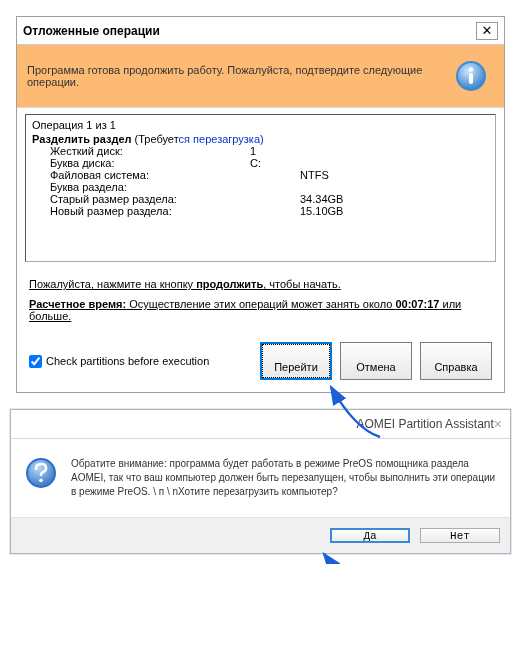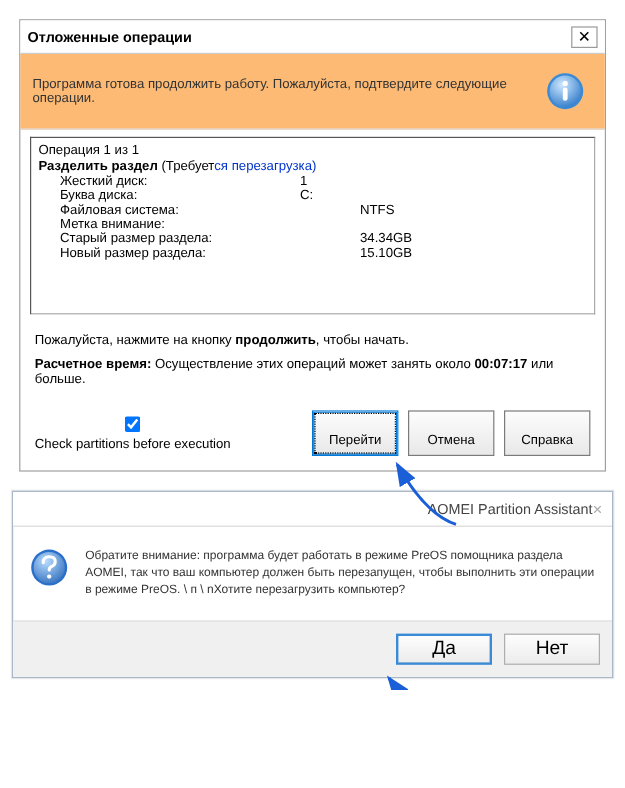--- a/index.html
+++ b/index.html
@@ -17,41 +17,41 @@
 
 .detail-area { padding: 6px 8px; }
 .detail-box { border: 1px inset #aaa; background: #fff; height: 148px; padding: 2px 6px; overflow: auto; font-family: Tahoma, Arial, sans-serif; }
 .op-line { color: #000; margin-top: 2px; }
 .op-head-blue { color: #0033cc; }
 .detail-row { display: flex; padding-left: 18px; }
 .detail-lbl { width: 200px; }
 .detail-val { width: 100px; }
 
 .msg-area { padding: 10px 12px 6px 12px; }
-.msg-line { margin-bottom: 8px; }
+.msg-line { margin-bottom: 8px; text-decoration: underline; }
 .msg-line b { font-weight: 700; }
 
 .bottom-row { padding: 6px 12px 12px 12px; display: flex; align-items: center; }
-.chk-lbl { display: flex; align-items: center; gap: 4px; cursor: pointer; flex-direction: column; }
+.chk-lbl { display: flex; align-items: center; gap: 4px; cursor: pointer; }
 .btn-row { margin-left: auto; display: flex; gap: 8px; }
 .btn { min-width: 72px; height: 21px; border: 1px solid #7a7a7a; background: linear-gradient(#fdfdfd,#e8e8e8); font-size: 11px; font-family: inherit; cursor: pointer; padding: 18px 8px; }
 .btn-focus { outline: 1px dotted #000; outline-offset: -3px; border: 1px solid #0078d7; box-shadow: 0 0 0 1px #0078d7 inset; }
 
 
 .arrow-svg { position: relative; pointer-events: none; }
 
 
 .dialog2 { border: 1px solid #a9b7c9; margin: 10px; box-shadow: 0 0 0 1px #e8e8e8; }
 .d2-title { background: #fff; border-bottom: 1px solid #d9d9d9; padding: 6px 8px; font-size: 12px; color: #444; display: flex; justify-content: flex-end; align-items:center; }
 .d2-close { color: #aaa; font-size: 14px; cursor: pointer; }
 .d2-body { display: flex; padding: 18px 14px; gap: 14px; }
 .d2-icon { width: 32px; height: 32px; flex-shrink: 0; }
 .d2-text { color: #333; font-size: 10px; line-height: 1.4; }
 .d2-footer { background: #f0f0f0; border-top: 1px solid #dfdfdf; padding: 10px; display: flex; justify-content: flex-end; gap: 10px; }
-.d2-btn { min-width: 80px; height: 26px; border: 1px solid #adadad; background: linear-gradient(#fdfdfd,#ececec); font-size: 16px; cursor: pointer; font-family: Liberation Sans, sans-serif; }
+.d2-btn { min-width: 80px; height: 15px; border: 1px solid #adadad; background: linear-gradient(#fdfdfd,#ececec); font-size: 11px; cursor: pointer; font-family: Liberation Mono, monospace; }
 .d2-btn-primary { border: 2px solid #3a8ad6; }
 
 .arrow-container { position: relative; height: 0; }
 .arrow1 { position: absolute; left: 325px; top: -30px; }
 .arrow2 { position: absolute; left: 318px; top: -16px; }
 </style>
 </head>
 <body>
 
 <div class="dialog1">
@@ -91,21 +91,21 @@
         </div>
       <div class="detail-row">
           <span class="detail-lbl">Буква диска:</span>
           <span class="detail-val">C:</span>
         </div>
       <div class="detail-row">
           <span class="detail-lbl">Файловая система:</span>
           <span class="detail-val" style="margin-left:50px">NTFS</span>
         </div>
       <div class="detail-row">
-          <span class="detail-lbl">Метка внимание:</span>
+          <span class="detail-lbl">Буква раздела:</span>
           <span class="detail-val"></span>
         </div>
       <div class="detail-row">
           <span class="detail-lbl">Старый размер раздела:</span>
           <span class="detail-val" style="margin-left:50px">34.34GB</span>
         </div>
       <div class="detail-row">
           <span class="detail-lbl">Новый размер раздела:</span>
           <span class="detail-val" style="margin-left:50px">15.10GB</span>
         </div>

